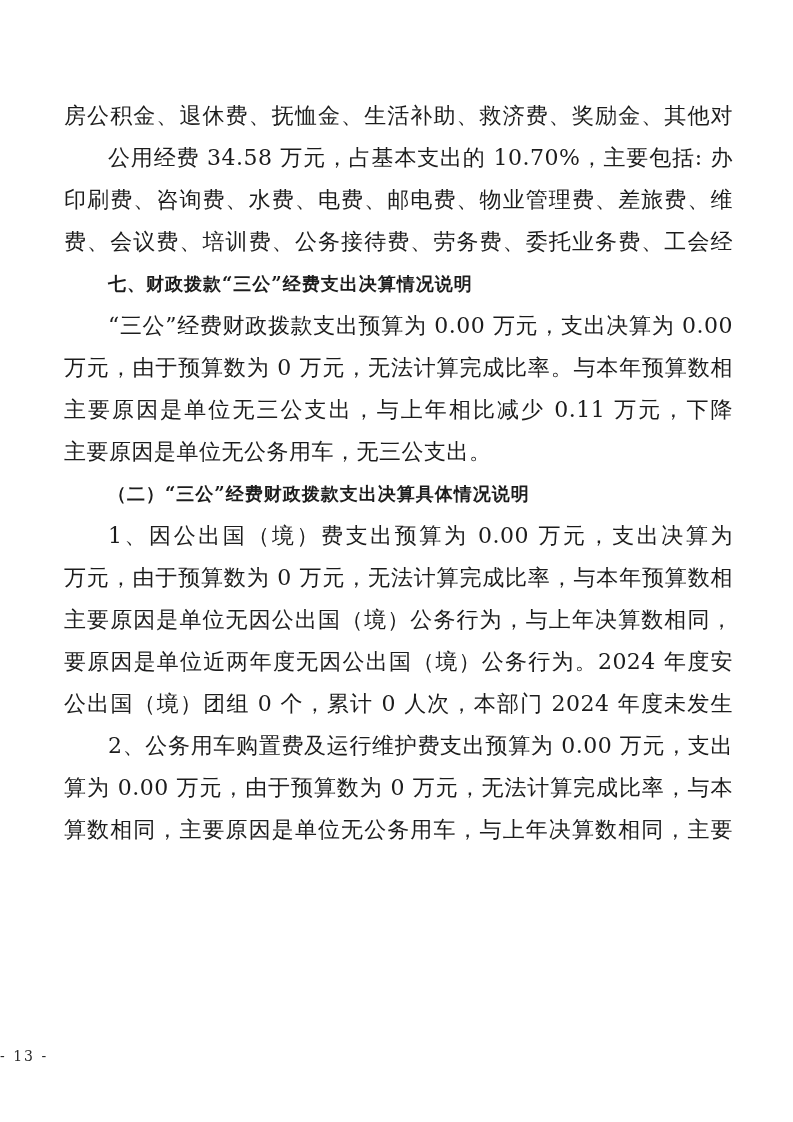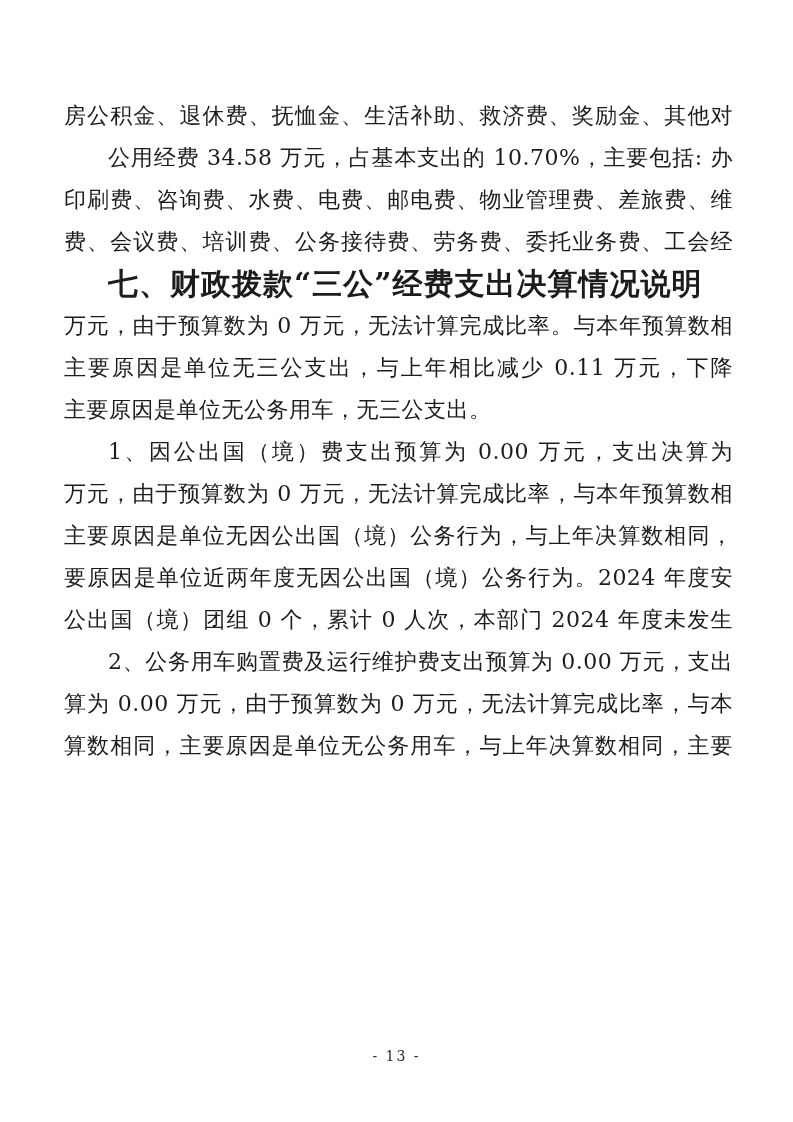--- a/index.html
+++ b/index.html
@@ -34,48 +34,49 @@
     white-space: normal;
     text-align: justify;
     text-align-last: justify;
   }
   .line.indent {
     padding-left: 44px;
   }
   .line.heading1,
   .line.heading2 {
     font-weight: bold;
-    font-size: 30px;
+    font-size: 18px;
     letter-spacing: 1px;
   }
   .footer {
     position: absolute;
     left: 0;
     bottom: 58px;
     width: 100%;
-    text-align: center;
     font-size: 14px;
     letter-spacing: 2px;
     color: #2a2a2a;
   }
 </style>
 </head>
 <body>
 
 <div class="page">
   <div class="content">
 
   <div class="line body justify">房公积金、退休费、抚恤金、生活补助、救济费、奖励金、其他对个</div>
       <div class="line body indent justify">公用经费 34.58 万元，占基本支出的 10.70%，主要包括: 办公费、</div>
       <div class="line body justify">印刷费、咨询费、水费、电费、邮电费、物业管理费、差旅费、维修（护）</div>
       <div class="line body justify">费、会议费、培训费、公务接待费、劳务费、委托业务费、工会经费、</div>
       <div class="line heading1 indent">七、财政拨款“三公”经费支出决算情况说明</div>
+      <div class="line body indent justify">“三公”经费财政拨款支出预算为 0.00 万元，支出决算为 0.00</div>
       <div class="line body justify">万元，由于预算数为 0 万元，无法计算完成比率。与本年预算数相同，</div>
       <div class="line body justify">主要原因是单位无三公支出，与上年相比减少 0.11 万元，下降 100.00%，</div>
       <div class="line body">主要原因是单位无公务用车，无三公支出。</div>
+      <div class="line heading2 indent">（二）“三公”经费财政拨款支出决算具体情况说明</div>
       <div class="line body indent justify">1、因公出国（境）费支出预算为 0.00 万元，支出决算为 0.00</div>
       <div class="line body justify">万元，由于预算数为 0 万元，无法计算完成比率，与本年预算数相同，</div>
       <div class="line body justify">主要原因是单位无因公出国（境）公务行为，与上年决算数相同，主</div>
       <div class="line body justify">要原因是单位近两年度无因公出国（境）公务行为。2024 年度安排因</div>
       <div class="line body justify">公出国（境）团组 0 个，累计 0 人次，本部门 2024 年度未发生因公出</div>
       <div class="line body indent justify">2、公务用车购置费及运行维护费支出预算为 0.00 万元，支出决</div>
       <div class="line body justify">算为 0.00 万元，由于预算数为 0 万元，无法计算完成比率，与本年预</div>
       <div class="line body justify">算数相同，主要原因是单位无公务用车，与上年决算数相同，主要原</div>
     </div>
   <div class="footer">- 13 -</div>

